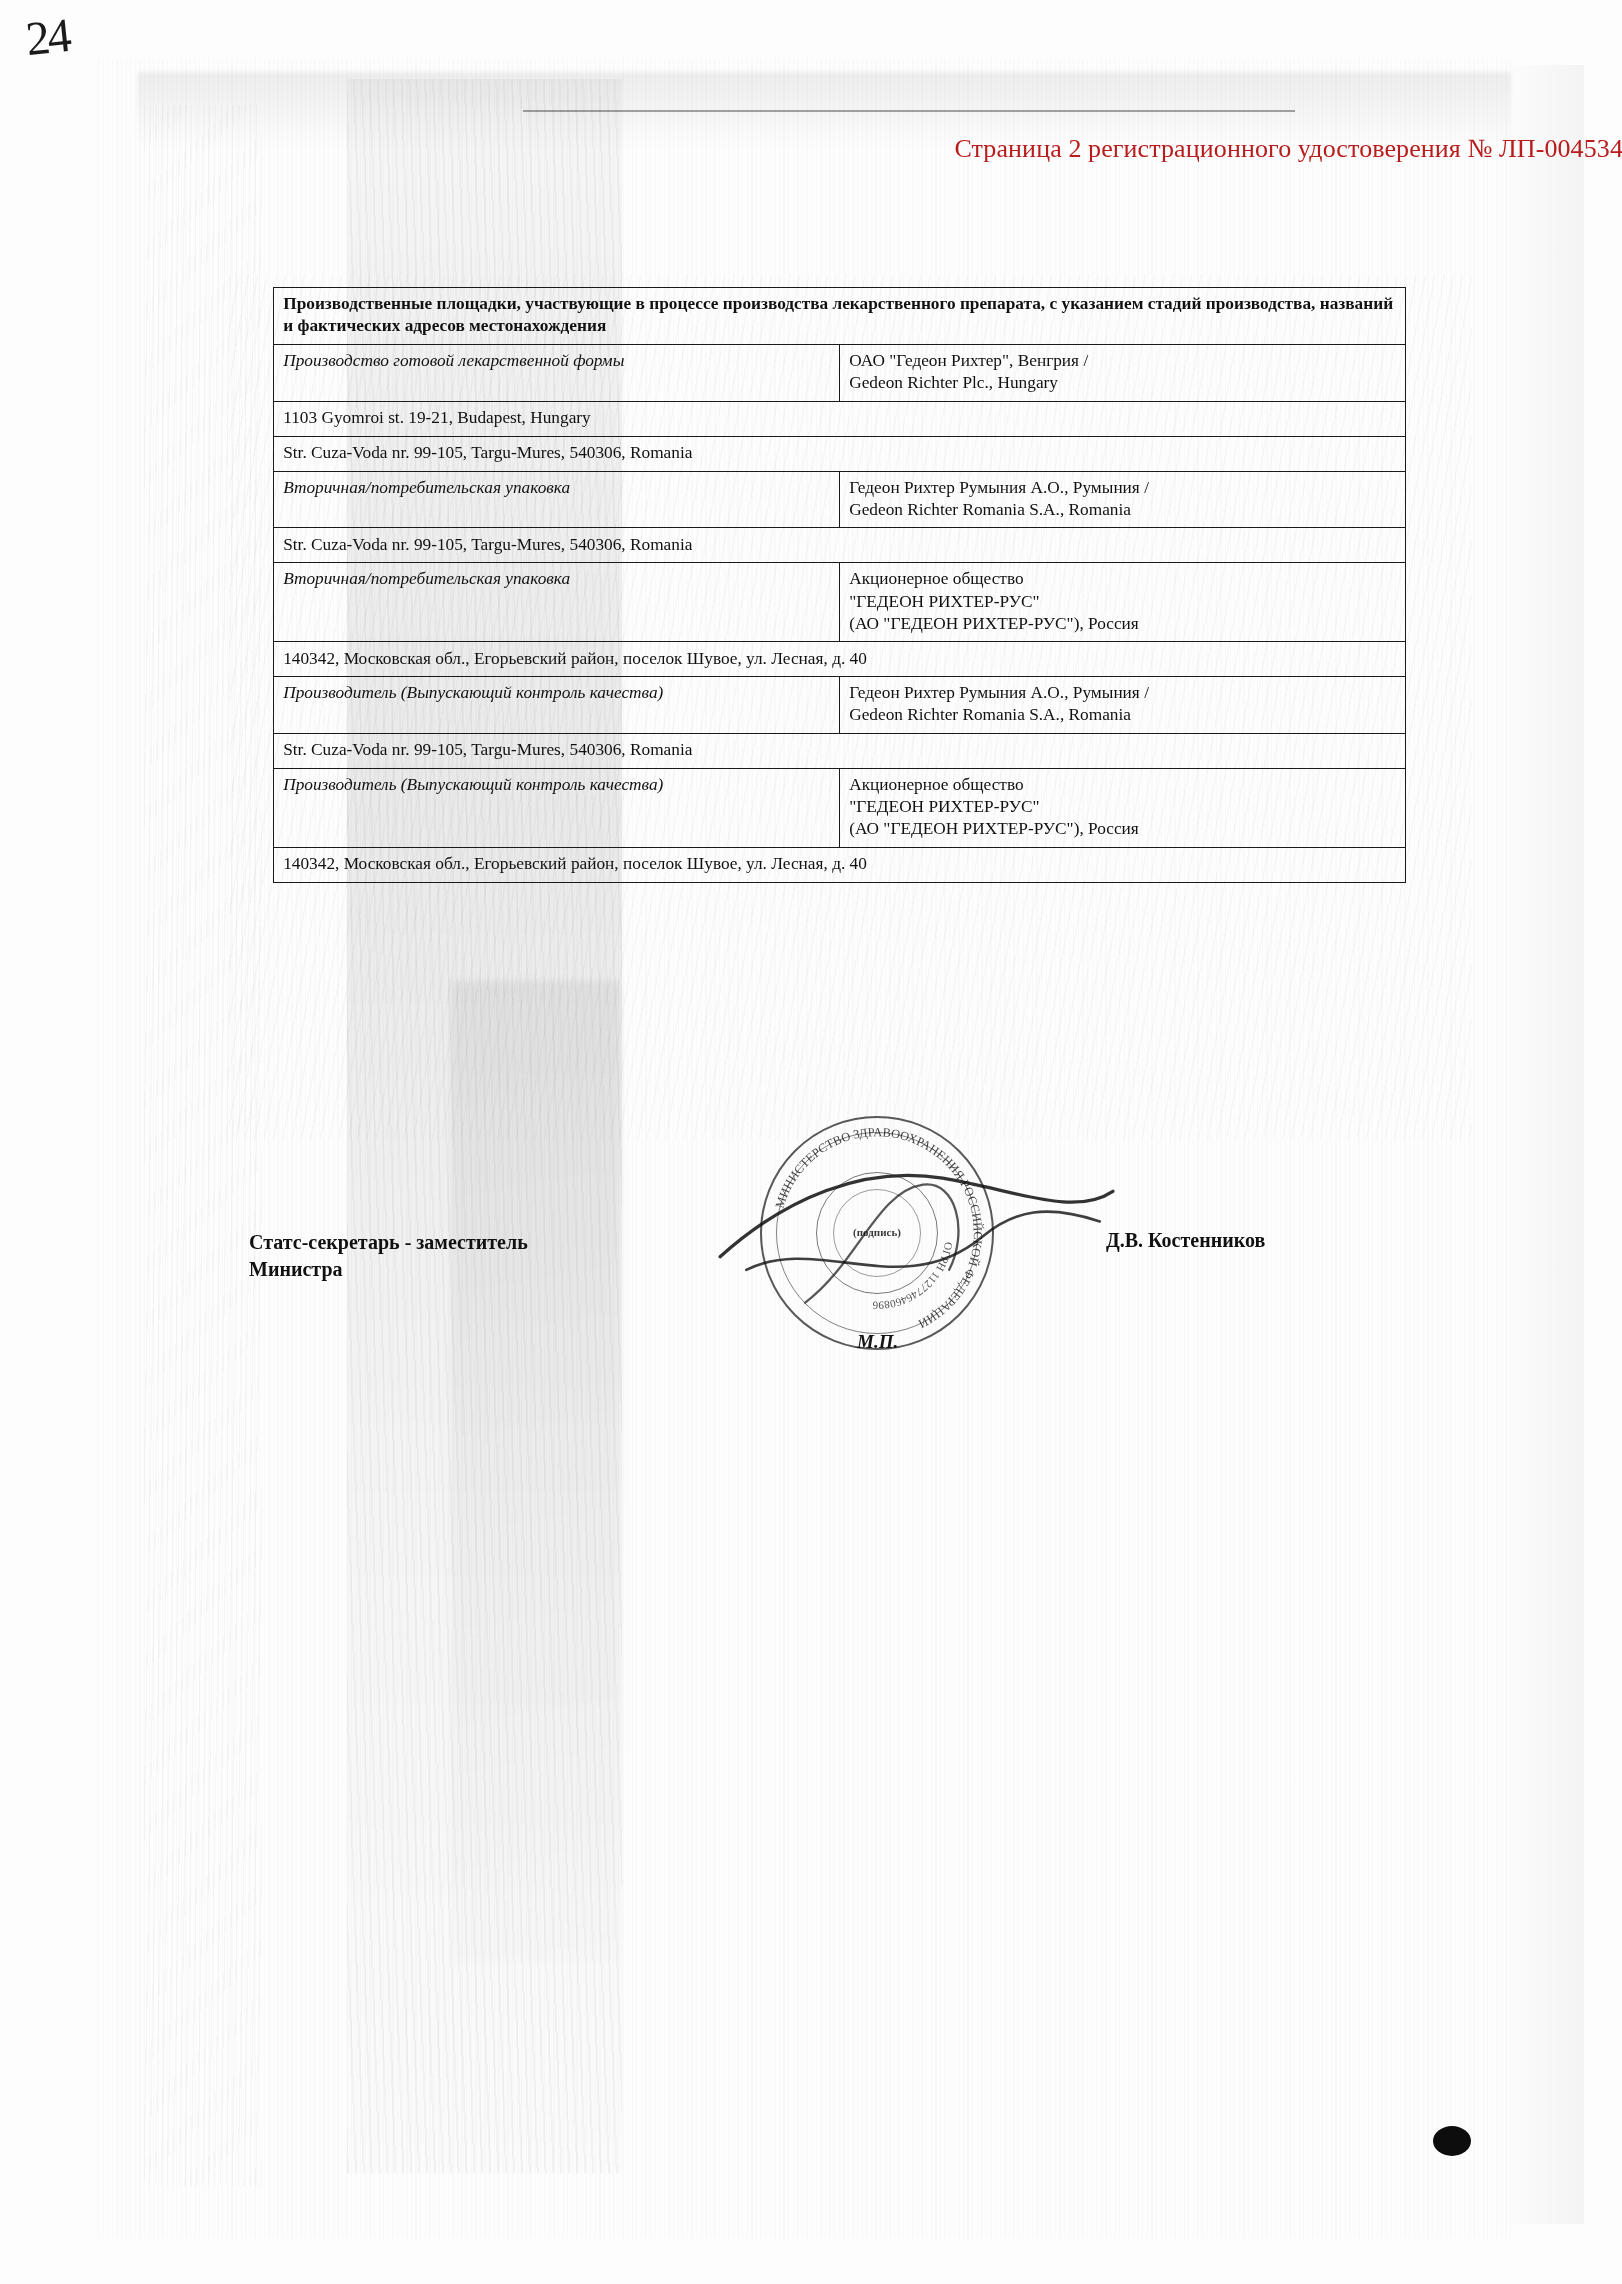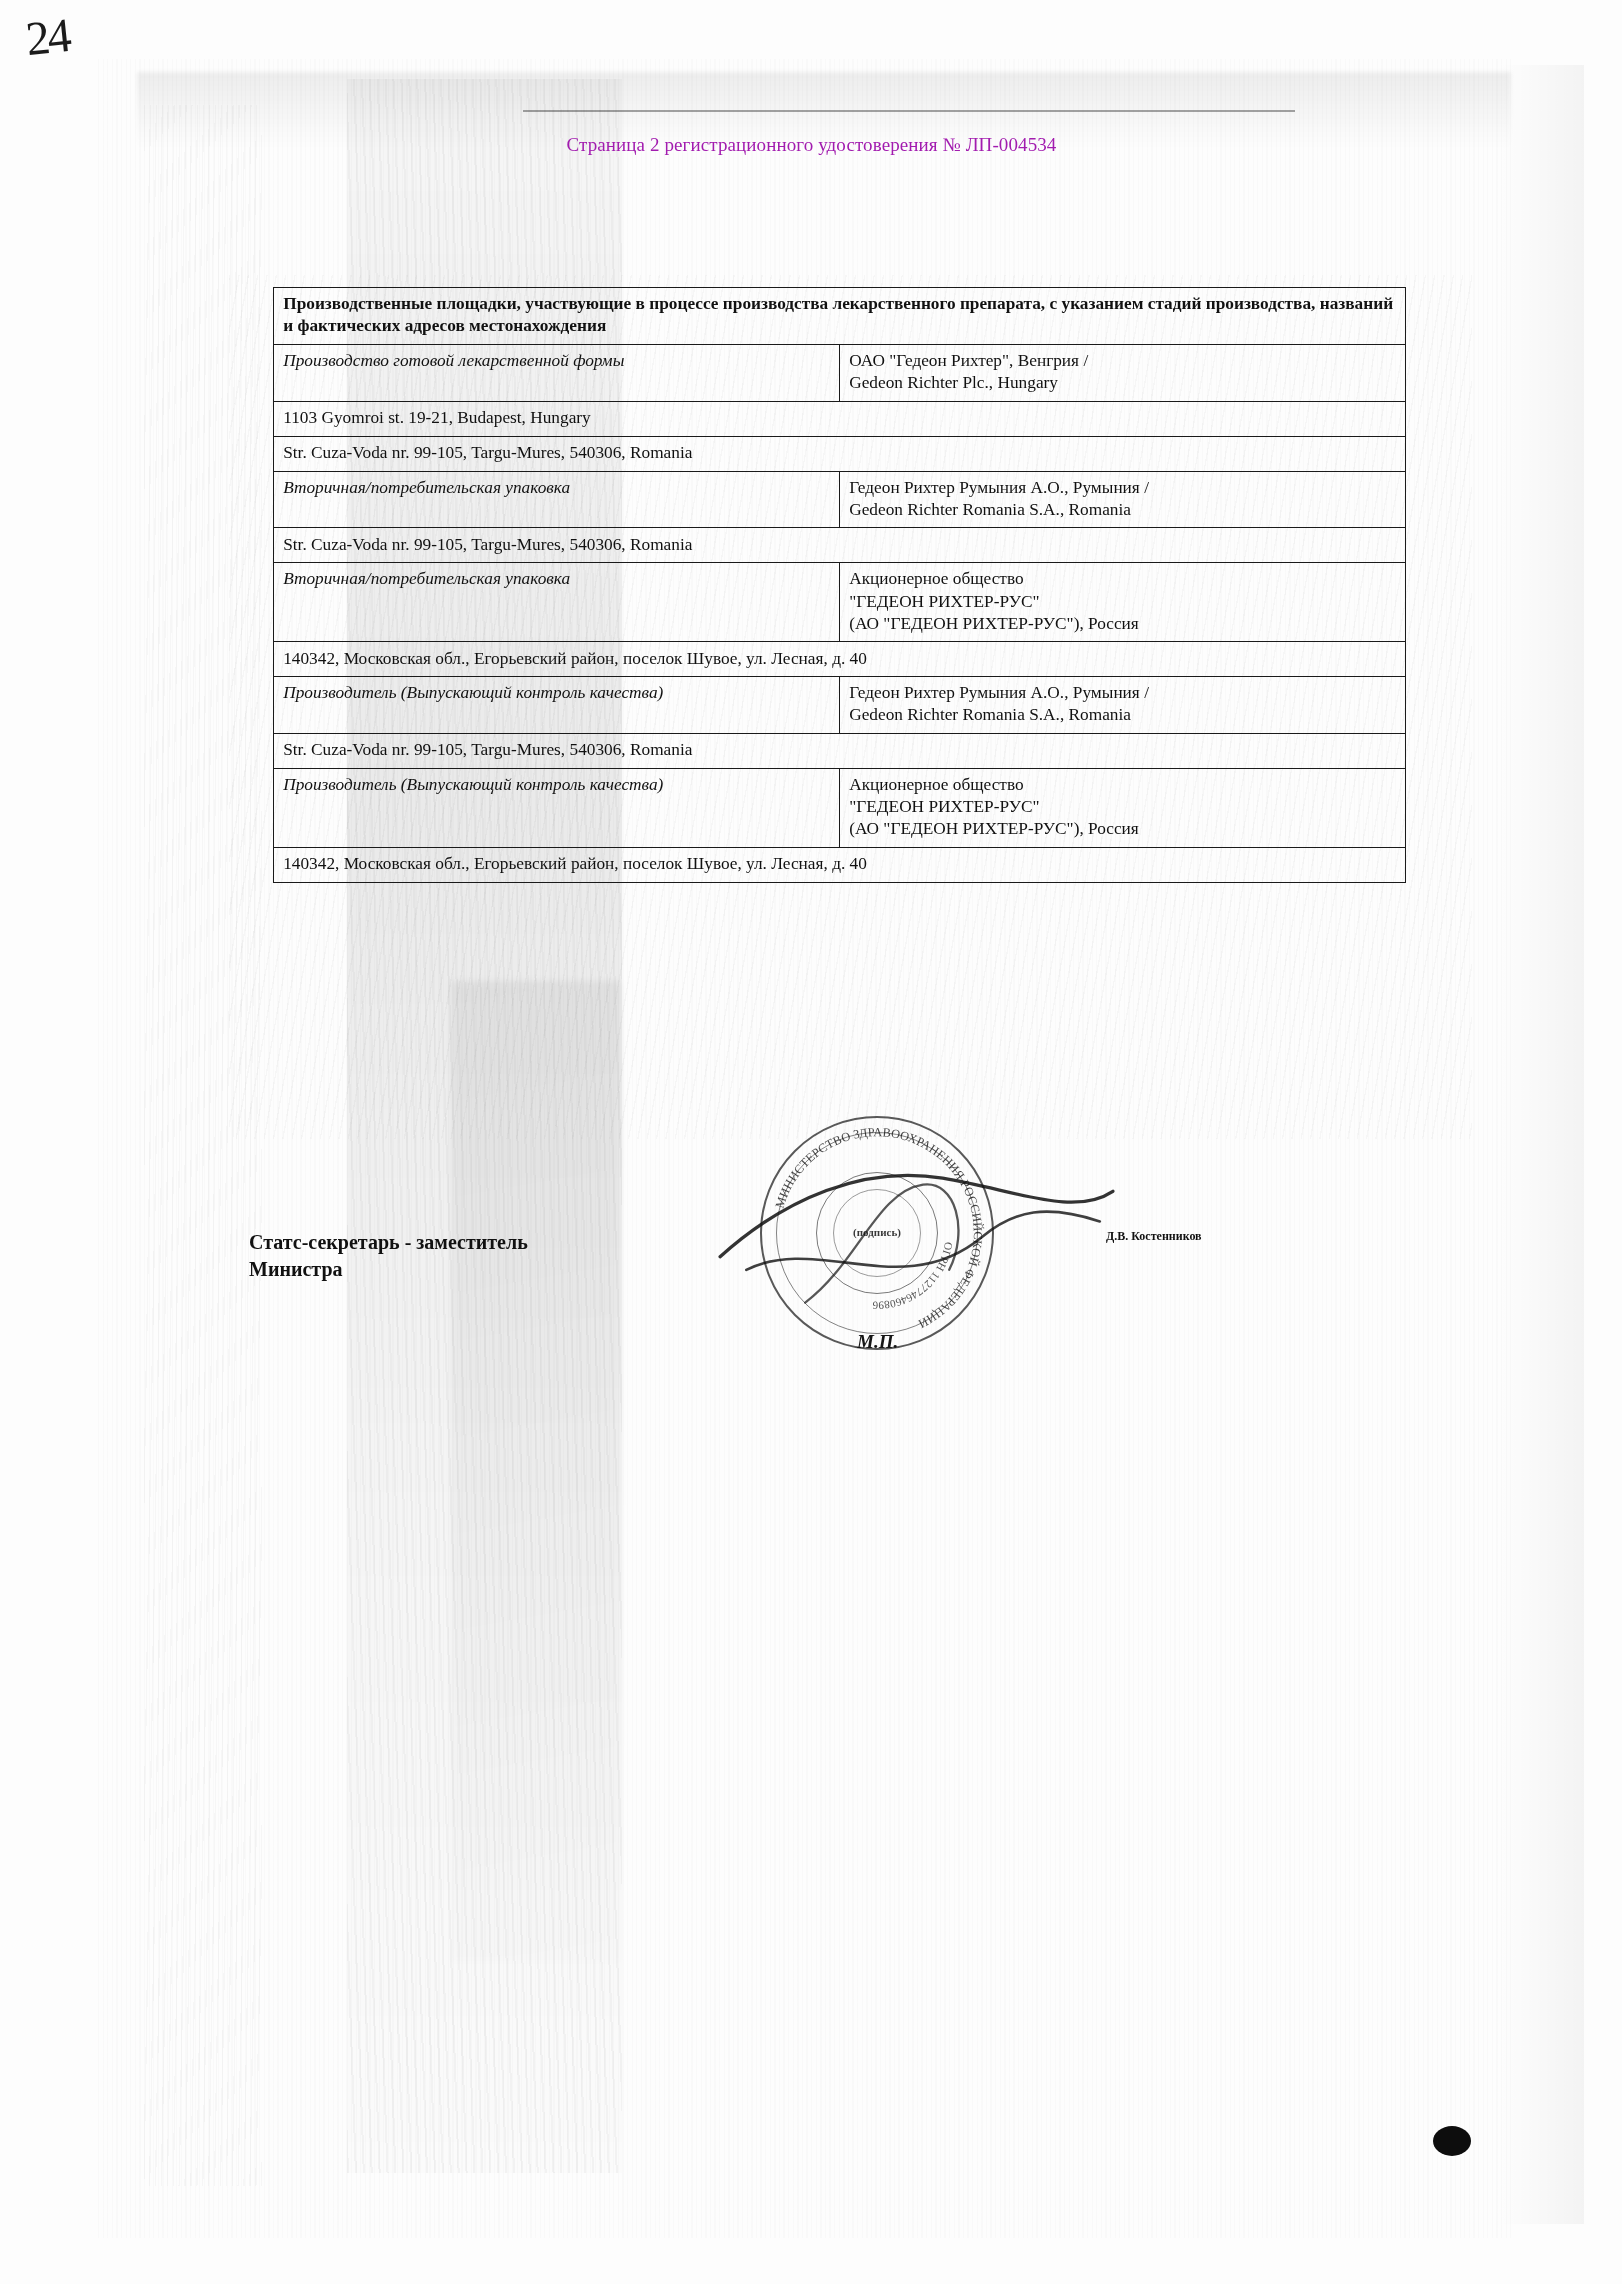--- a/index.html
+++ b/index.html
@@ -95,24 +95,24 @@
     color: #1b1b1b;
     transform: rotate(-6deg);
     letter-spacing: -2.6px;
   }
 
   
   .header {
     position: absolute;
     left: 0; right: 0;
     top: 134px;
-    text-align: center;
-    font-size: 19px;
+    text-align: right;
+    font-size: 26px;
     letter-spacing: 0.1px;
-    color: #a21caf;
+    color: #b91c1c;
   }
 
   .rule-top {
     position: absolute;
     left: 523px; top: 110px; width: 772px; height: 2px;
     background: rgba(0,0,0,.35);
     filter: blur(0.7px);
   }
 
   
@@ -162,21 +162,21 @@
     font-weight: bold;
     font-size: 20px;
     line-height: 1.33;
     color: #111;
   }
   .sig-right {
     position: absolute;
     left: 1106px;
     top: 1229px;
     font-weight: bold;
-    font-size: 12px;
+    font-size: 20px;
     color: #111;
   }
 
   
   .stamp {
     position: absolute;
     left: 756px;
     top: 1112px;
     width: 242px;
     height: 242px;

